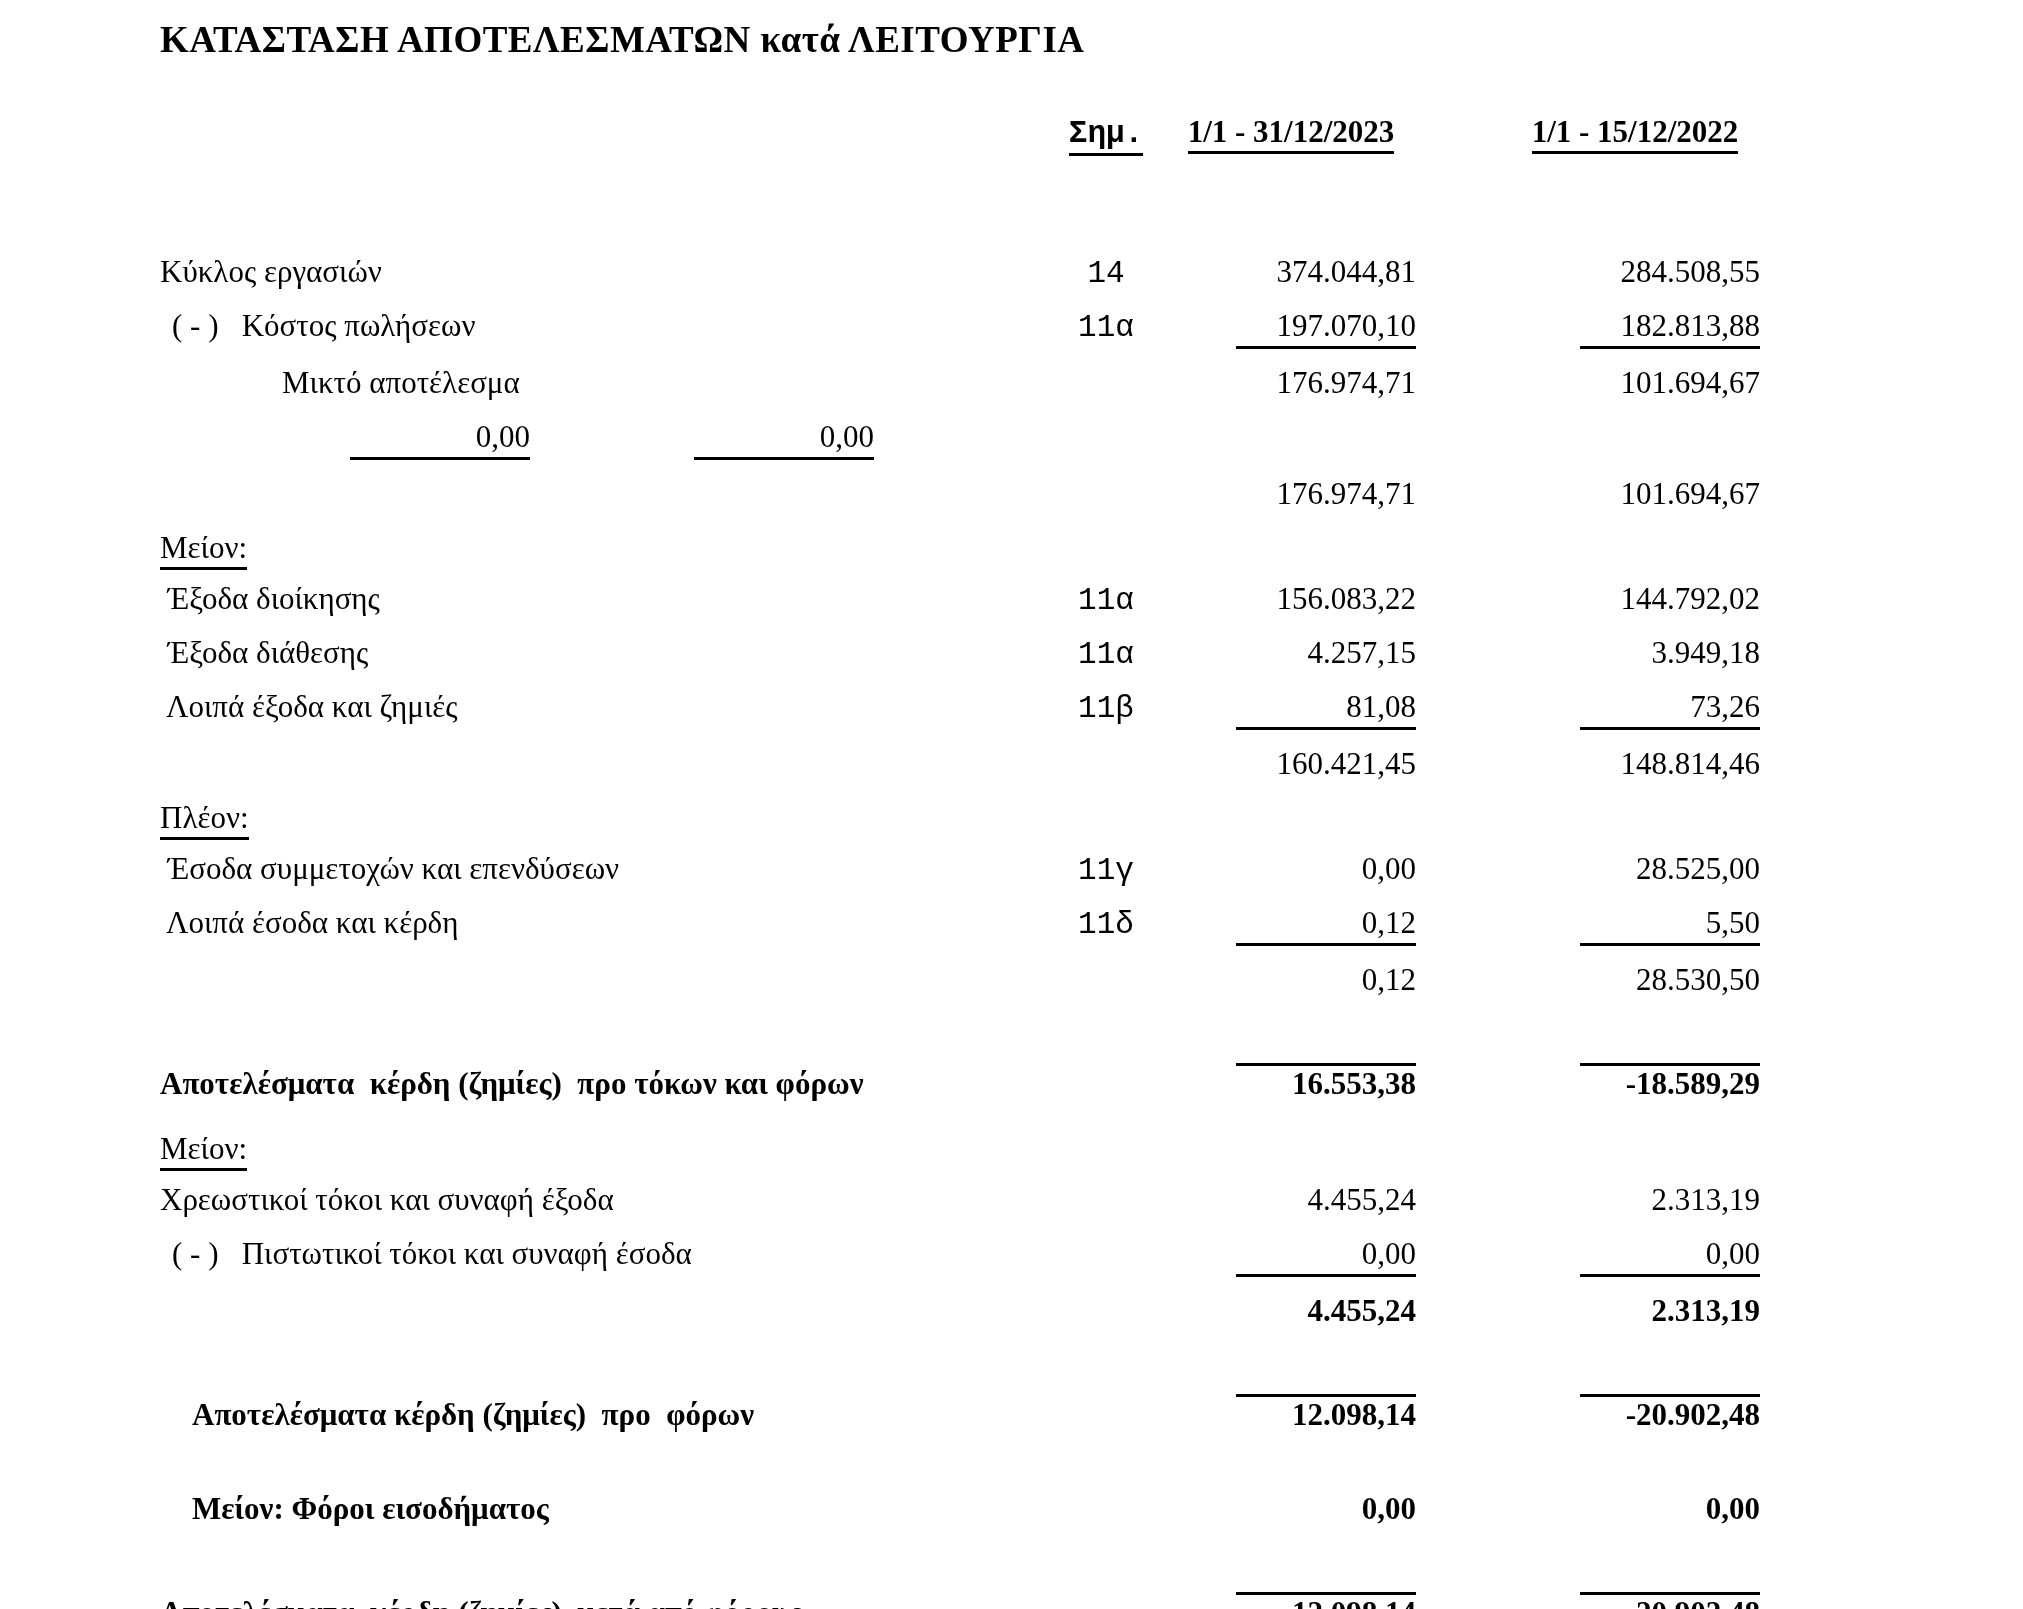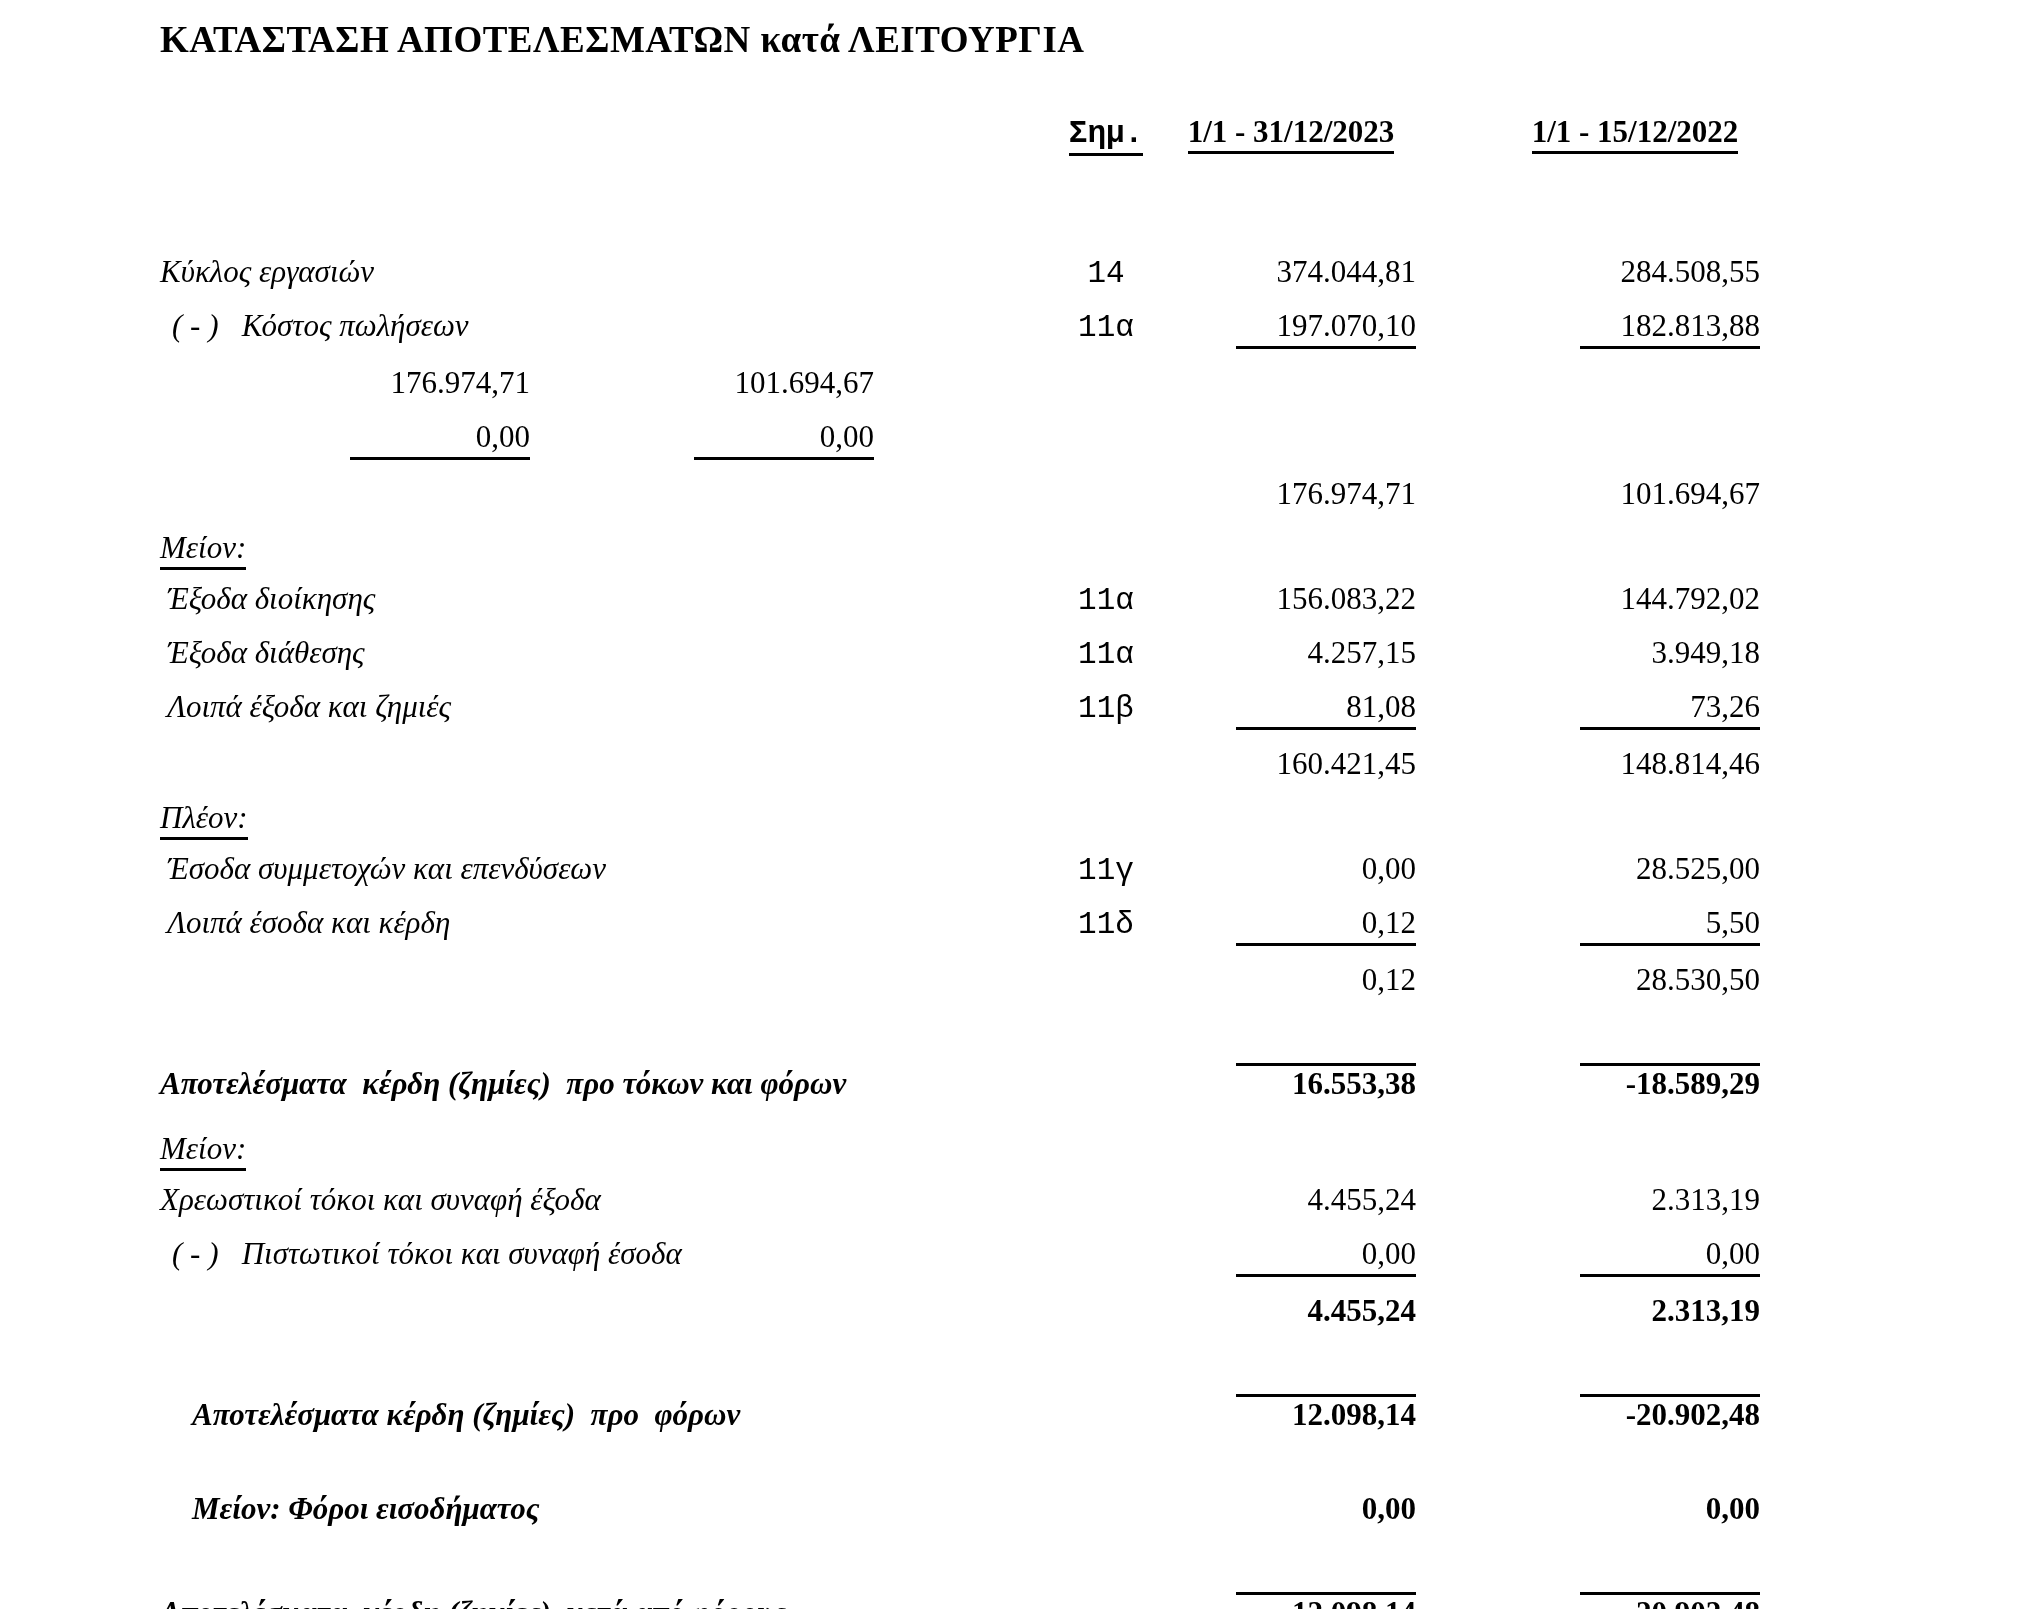--- a/index.html
+++ b/index.html
@@ -16,21 +16,21 @@
     letter-spacing: 0.5px; white-space: pre;
   }
 
   .hdr-row, .row {
     display: flex; align-items: baseline;
     font-size: 31px; line-height: 34px;
   }
   .hdr-row { margin-bottom: 104px; font-weight: bold; }
   .row { margin-bottom: 17px; }
 
-  .c-label { flex: 1 1 auto; white-space: pre; min-height: 1px; font-style: italic; }
+  .c-label { flex: 1 1 auto; white-space: pre; min-height: 1px; }
   .c-note  { width: 120px; flex: 0 0 auto; text-align: center; white-space: pre; font-family: Liberation Mono, monospace; }
   .c-val   { width: 250px; flex: 0 0 auto; text-align: right; }
   .c-gap   { width: 94px;  flex: 0 0 auto; }
 
   .val { display: inline-block; width: 180px; text-align: right; padding-bottom: 3px; white-space: pre; }
 
   .hdr-row .c-val { text-align: center; }
   .u  { border-bottom: 3px solid #000; padding-bottom: 2px; }
   .vu { border-bottom: 3px solid #000; }
 
@@ -74,20 +74,21 @@
 
   <div class="row ind-sm">
     <span class="c-label"><span class="lbl">( - )   Κόστος πωλήσεων</span></span>
     <span class="c-note">11α</span>
     <span class="c-val"><span class="val vu">197.070,10</span></span>
     <span class="c-gap"></span>
     <span class="c-val"><span class="val vu">182.813,88</span></span>
   </div>
 
   <div class="row ind-lg">
+    <span class="c-label"><span class="lbl">Μικτό αποτέλεσμα</span></span>
     <span class="c-note"></span>
     <span class="c-val"><span class="val">176.974,71</span></span>
     <span class="c-gap"></span>
     <span class="c-val"><span class="val">101.694,67</span></span>
   </div>
 
   <div class="row ind-sm">
     <span class="c-note"></span>
     <span class="c-val"><span class="val vu">0,00</span></span>
     <span class="c-gap"></span>

